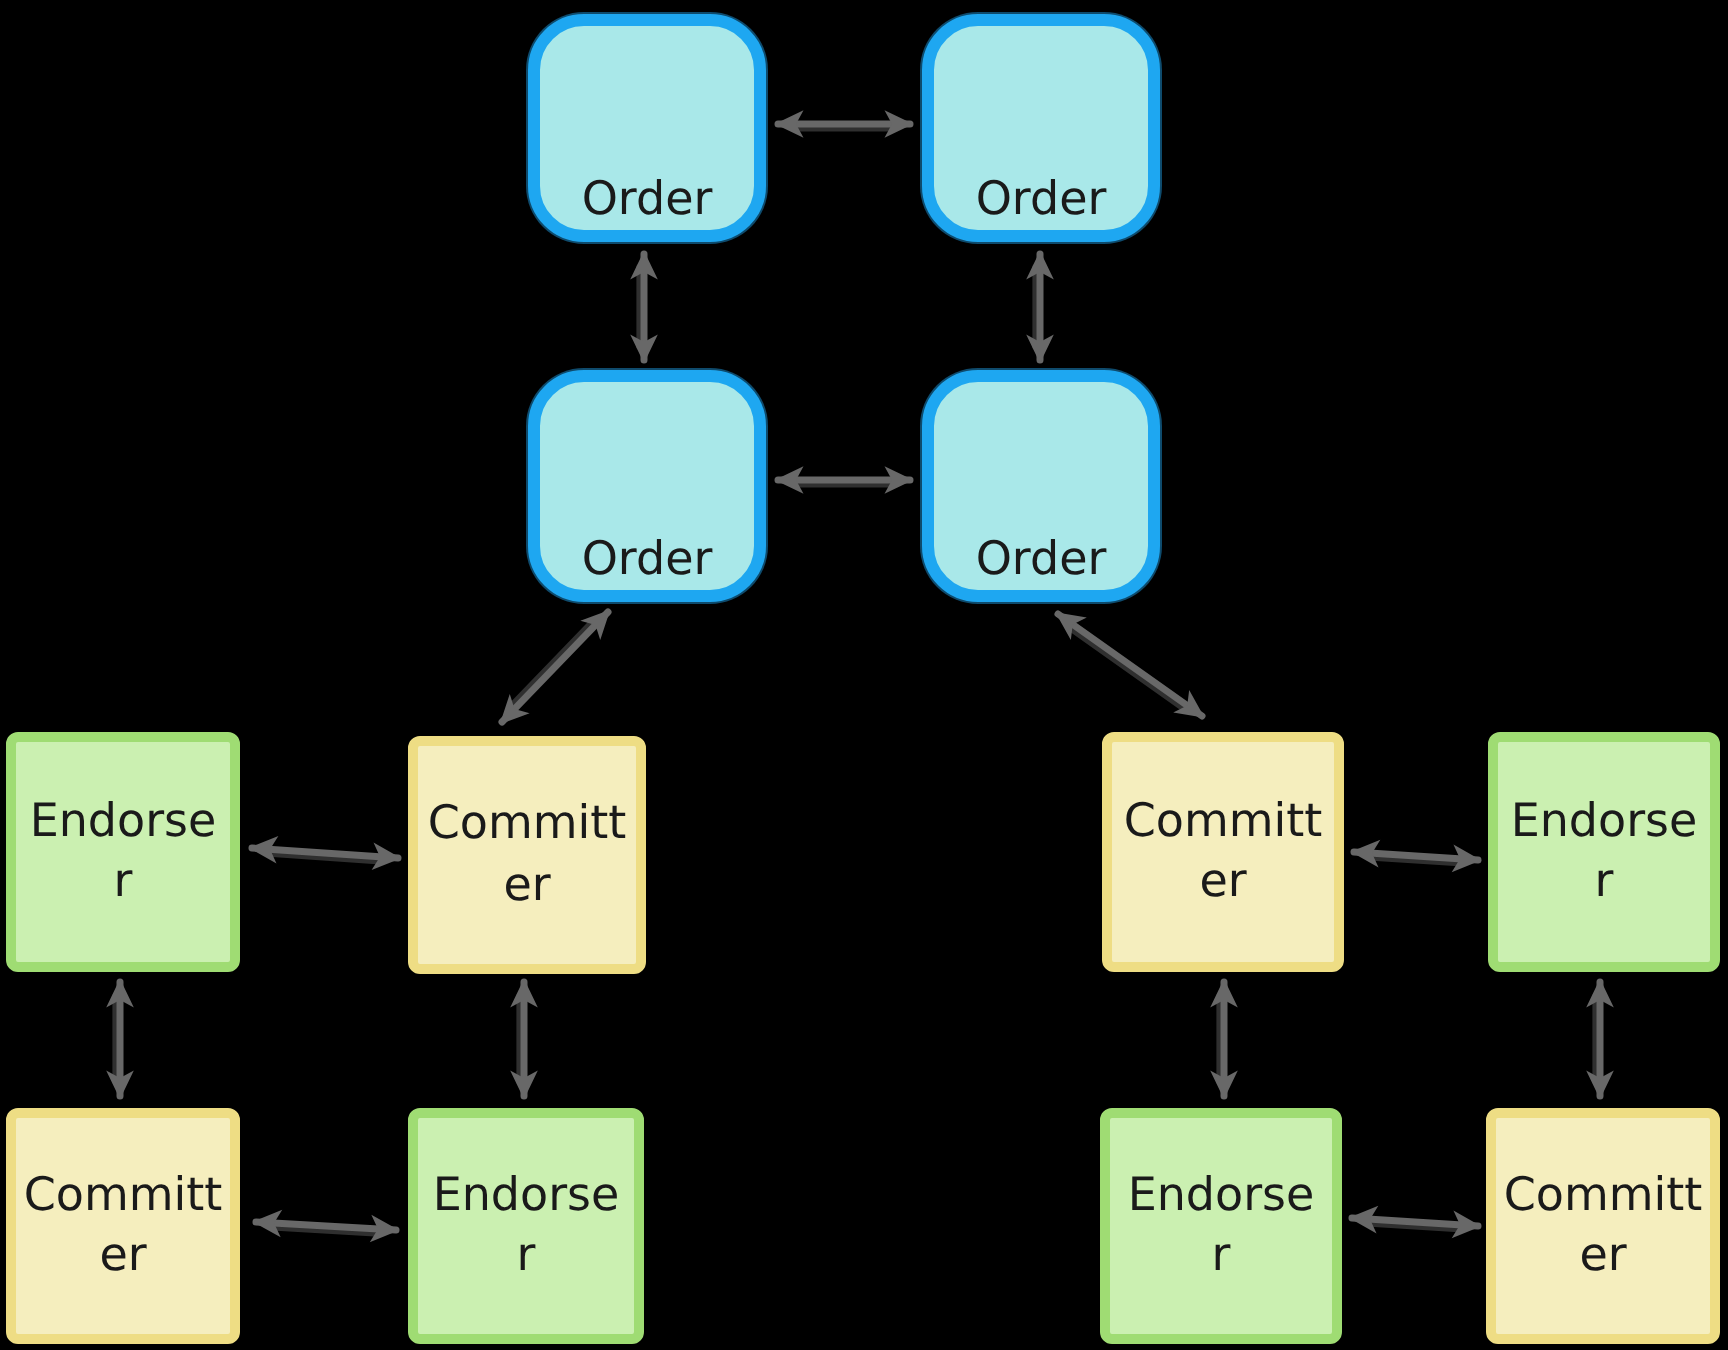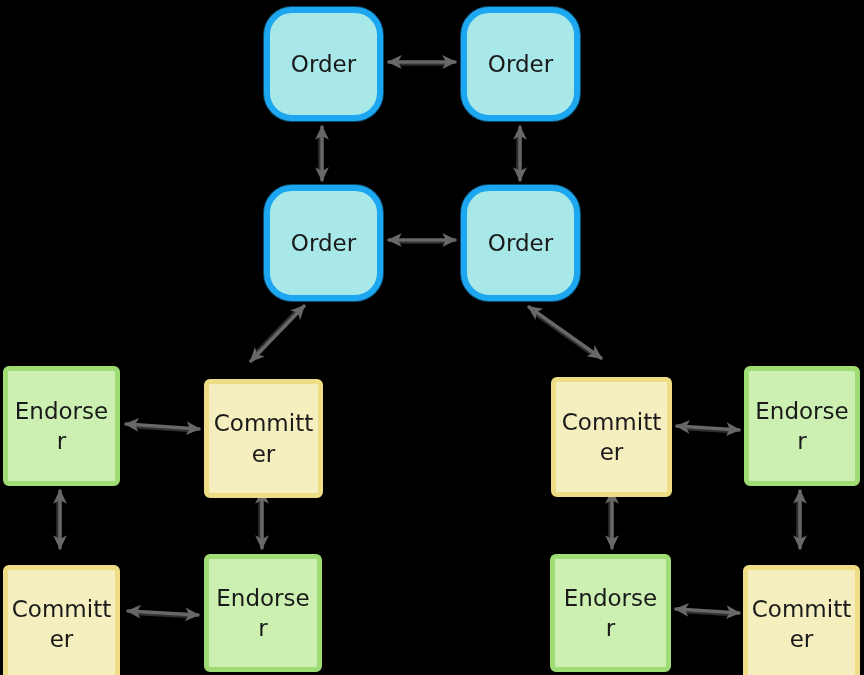--- a/index.html
+++ b/index.html
@@ -46,29 +46,29 @@
     line-height: 1.32;
     white-space: pre-line;
     border-radius: 6px;
   }
   .node span { display: block; }
   .node.order {
     background: var(--order-fill, #a9e8e9);
     border: 6px solid var(--order-border, #1ea7f1);
     border-radius: 28px;
     box-shadow: 0 0 0 1px rgba(30,167,241,0.45);
+    align-items: flex-end;
   }
   .node.endorser {
     background: var(--endorser-fill, #cbf0b1);
     border: 5px solid var(--endorser-border, #9fdc73);
   }
   .node.committer {
     background: var(--committer-fill, #f5eebe);
     border: 5px solid var(--committer-border, #eedd84);
-    margin-top: 11px;
   }
 </style>
 </head>
 <body>
 
 <div class="canvas" style="--bg: #000000; --arrow: #686868; --text: #1a1a1a; --order-fill: #a9e8e9; --order-border: #1ea7f1; --endorser-fill: #cbf0b1; --endorser-border: #9fdc73; --committer-fill: #f5eebe; --committer-border: #eedd84;">
   <svg id="edges" xmlns="http://www.w3.org/2000/svg">
     <defs>
       <marker id="ah" viewBox="0 0 16 16" markerUnits="userSpaceOnUse" markerWidth="17" markerHeight="17" refX="13" refY="8" orient="auto-start-reverse">
         <path class="arrow-head" d="M1,1.5 L14.5,8 L1,14.5 L4.5,8 Z"></path>

